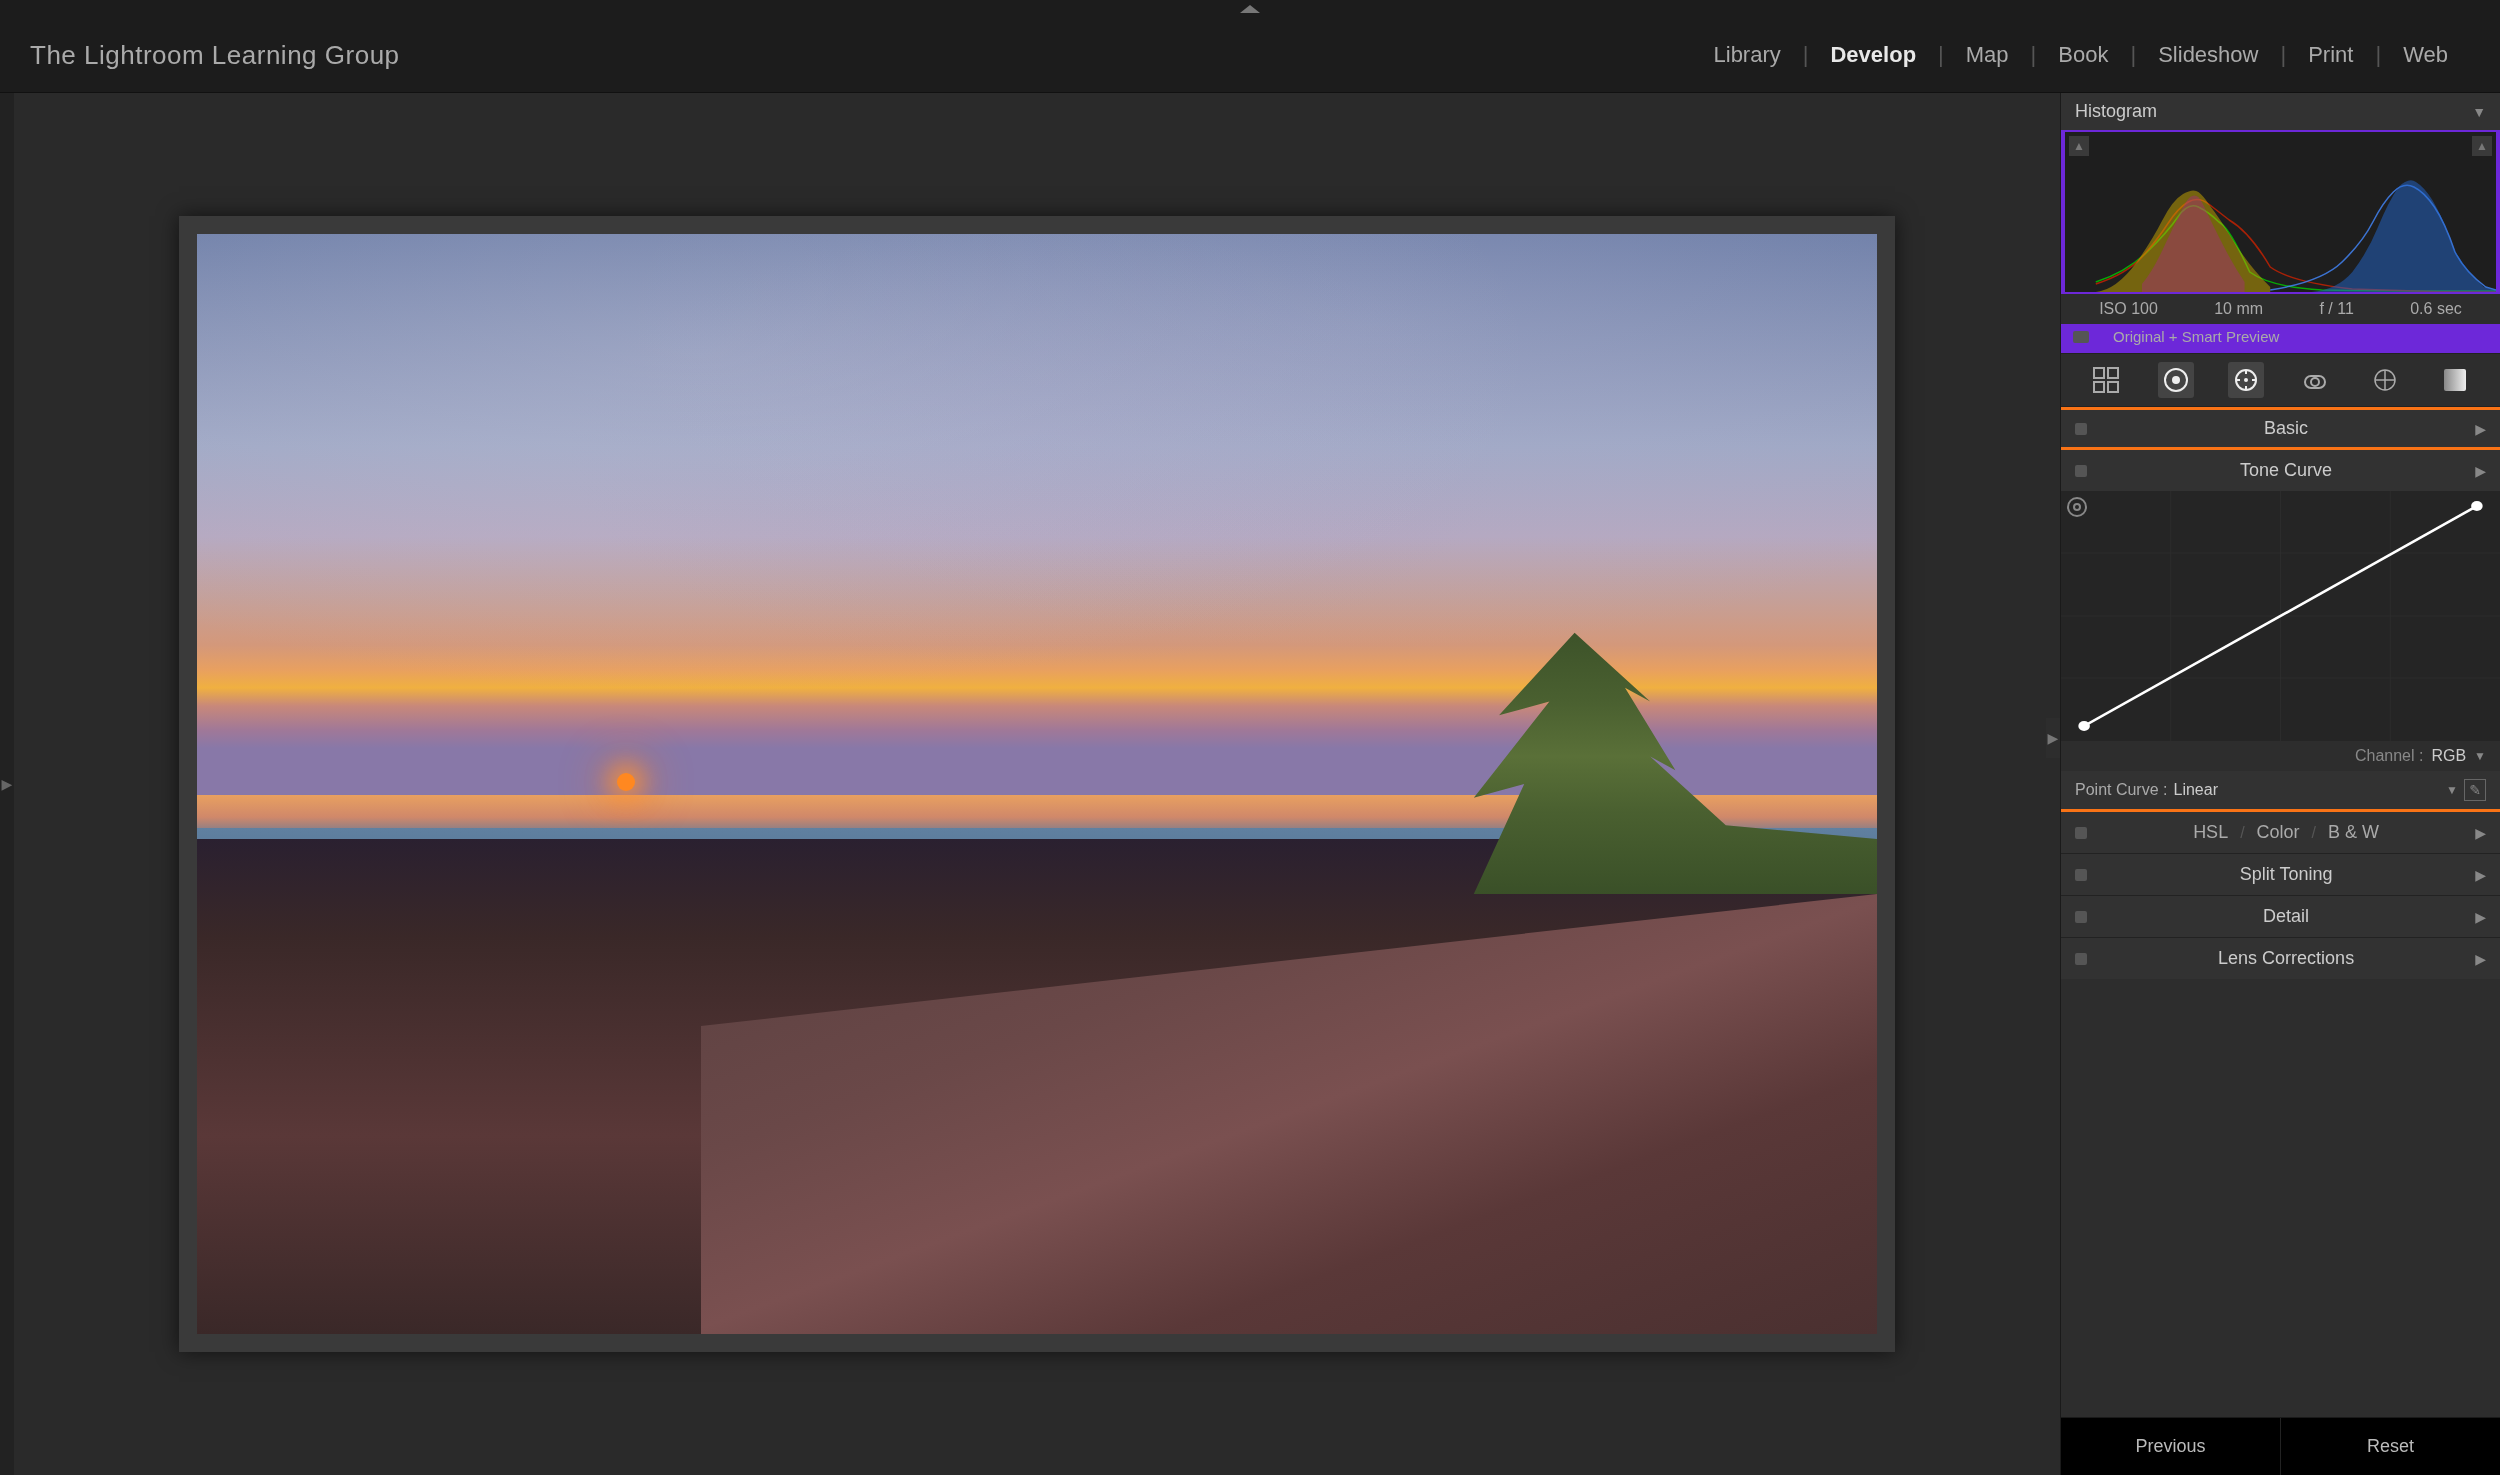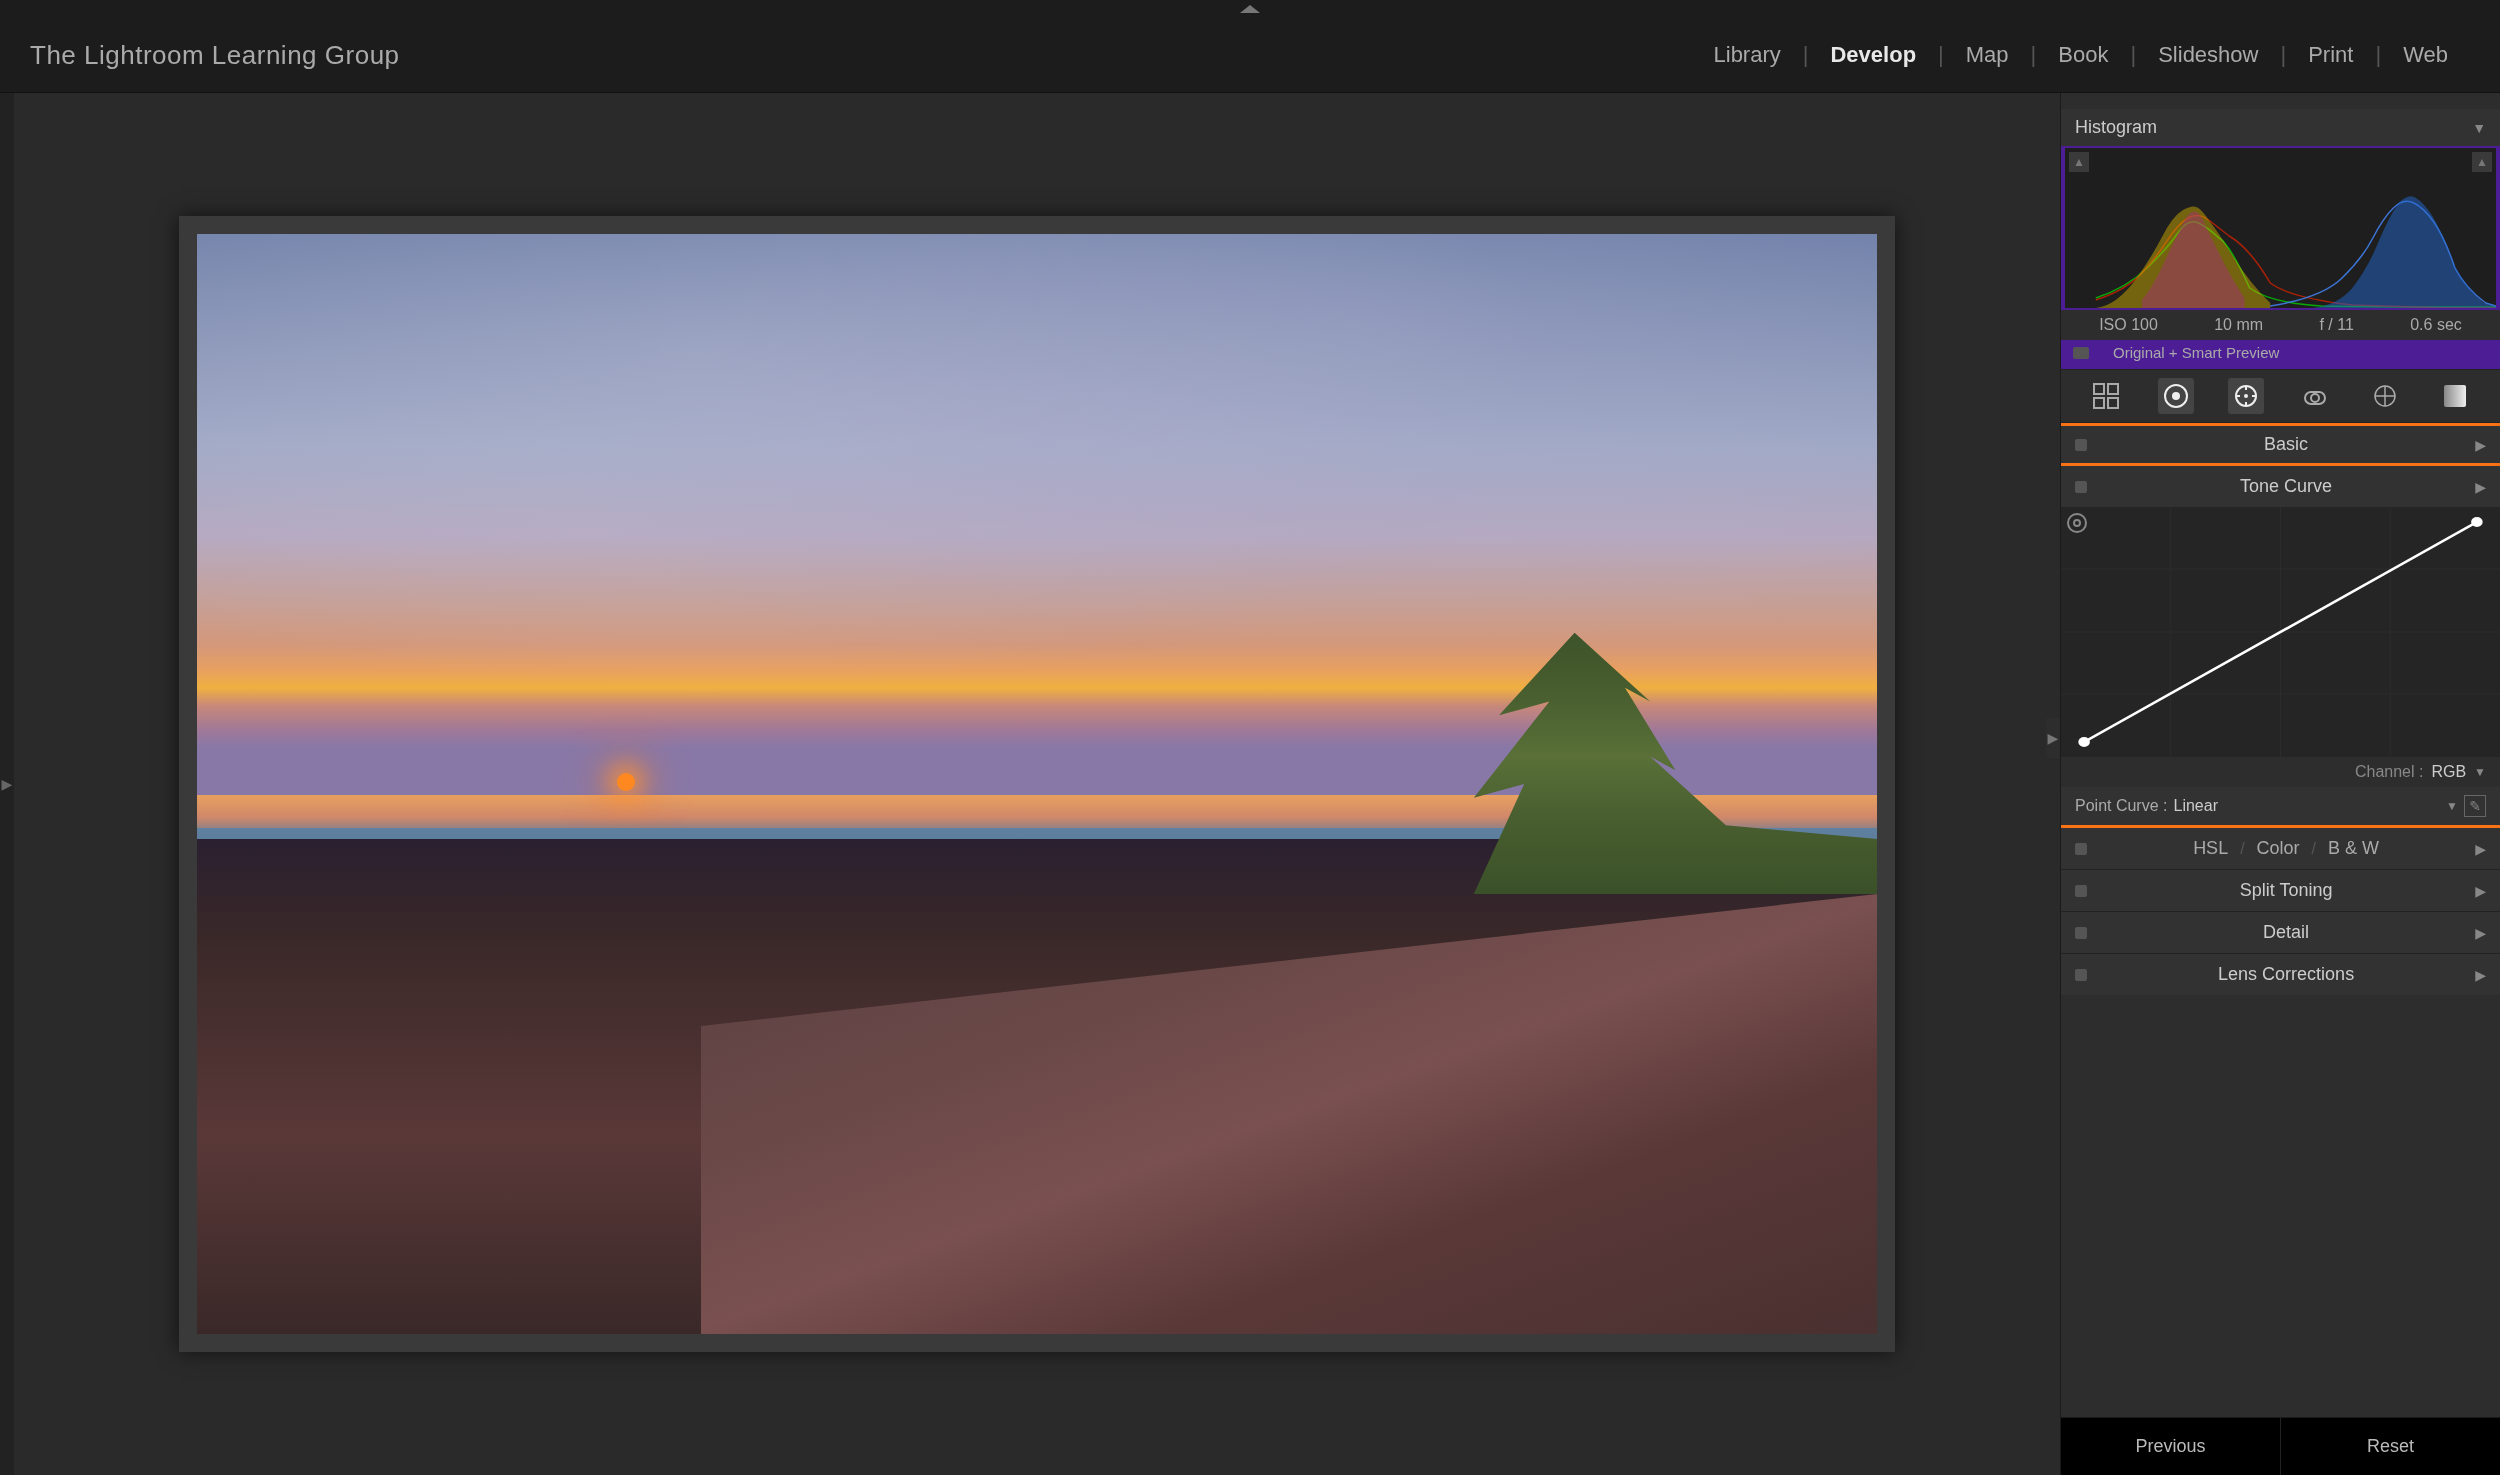--- a/index.html
+++ b/index.html
@@ -176,23 +176,22 @@
       background: #2d2d2d;
       flex-shrink: 0;
       display: flex;
       flex-direction: column;
       border-left: 1px solid #1a1a1a;
       overflow-y: auto;
     }
 
     
     #histogram-section {
-      background: #4c1d95;
+      background: #6d28d9;
       padding: 0;
-      margin-top: 16px;
     }
     #histogram-header {
       display: flex;
       justify-content: space-between;
       align-items: center;
       padding: 8px 14px;
       background: #323232;
     }
     #histogram-title {
       color: #ccc;

